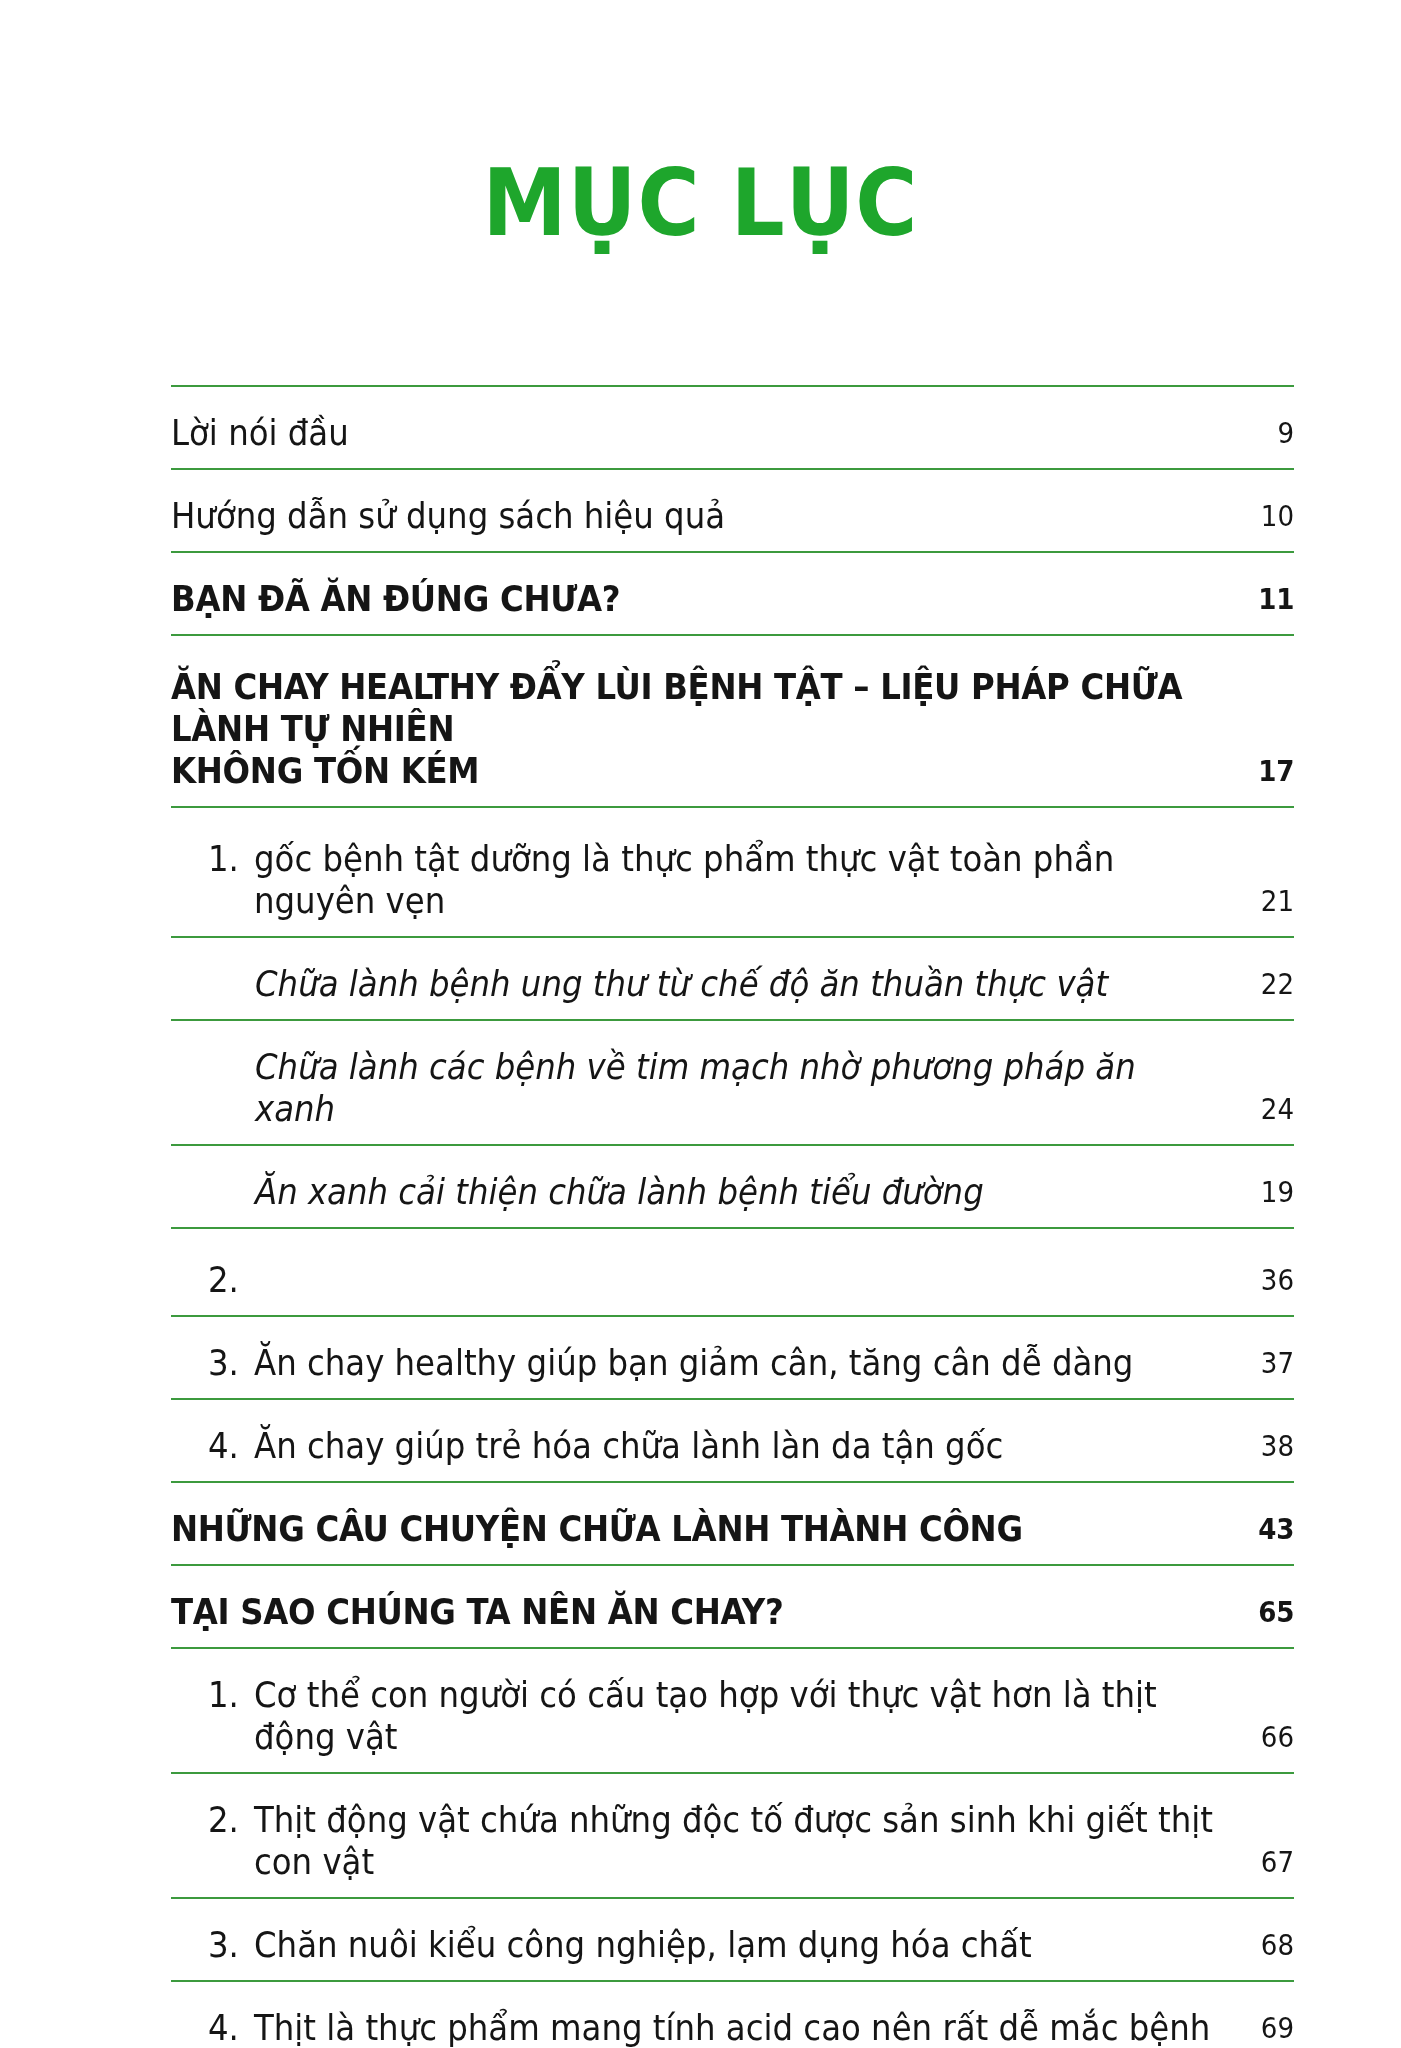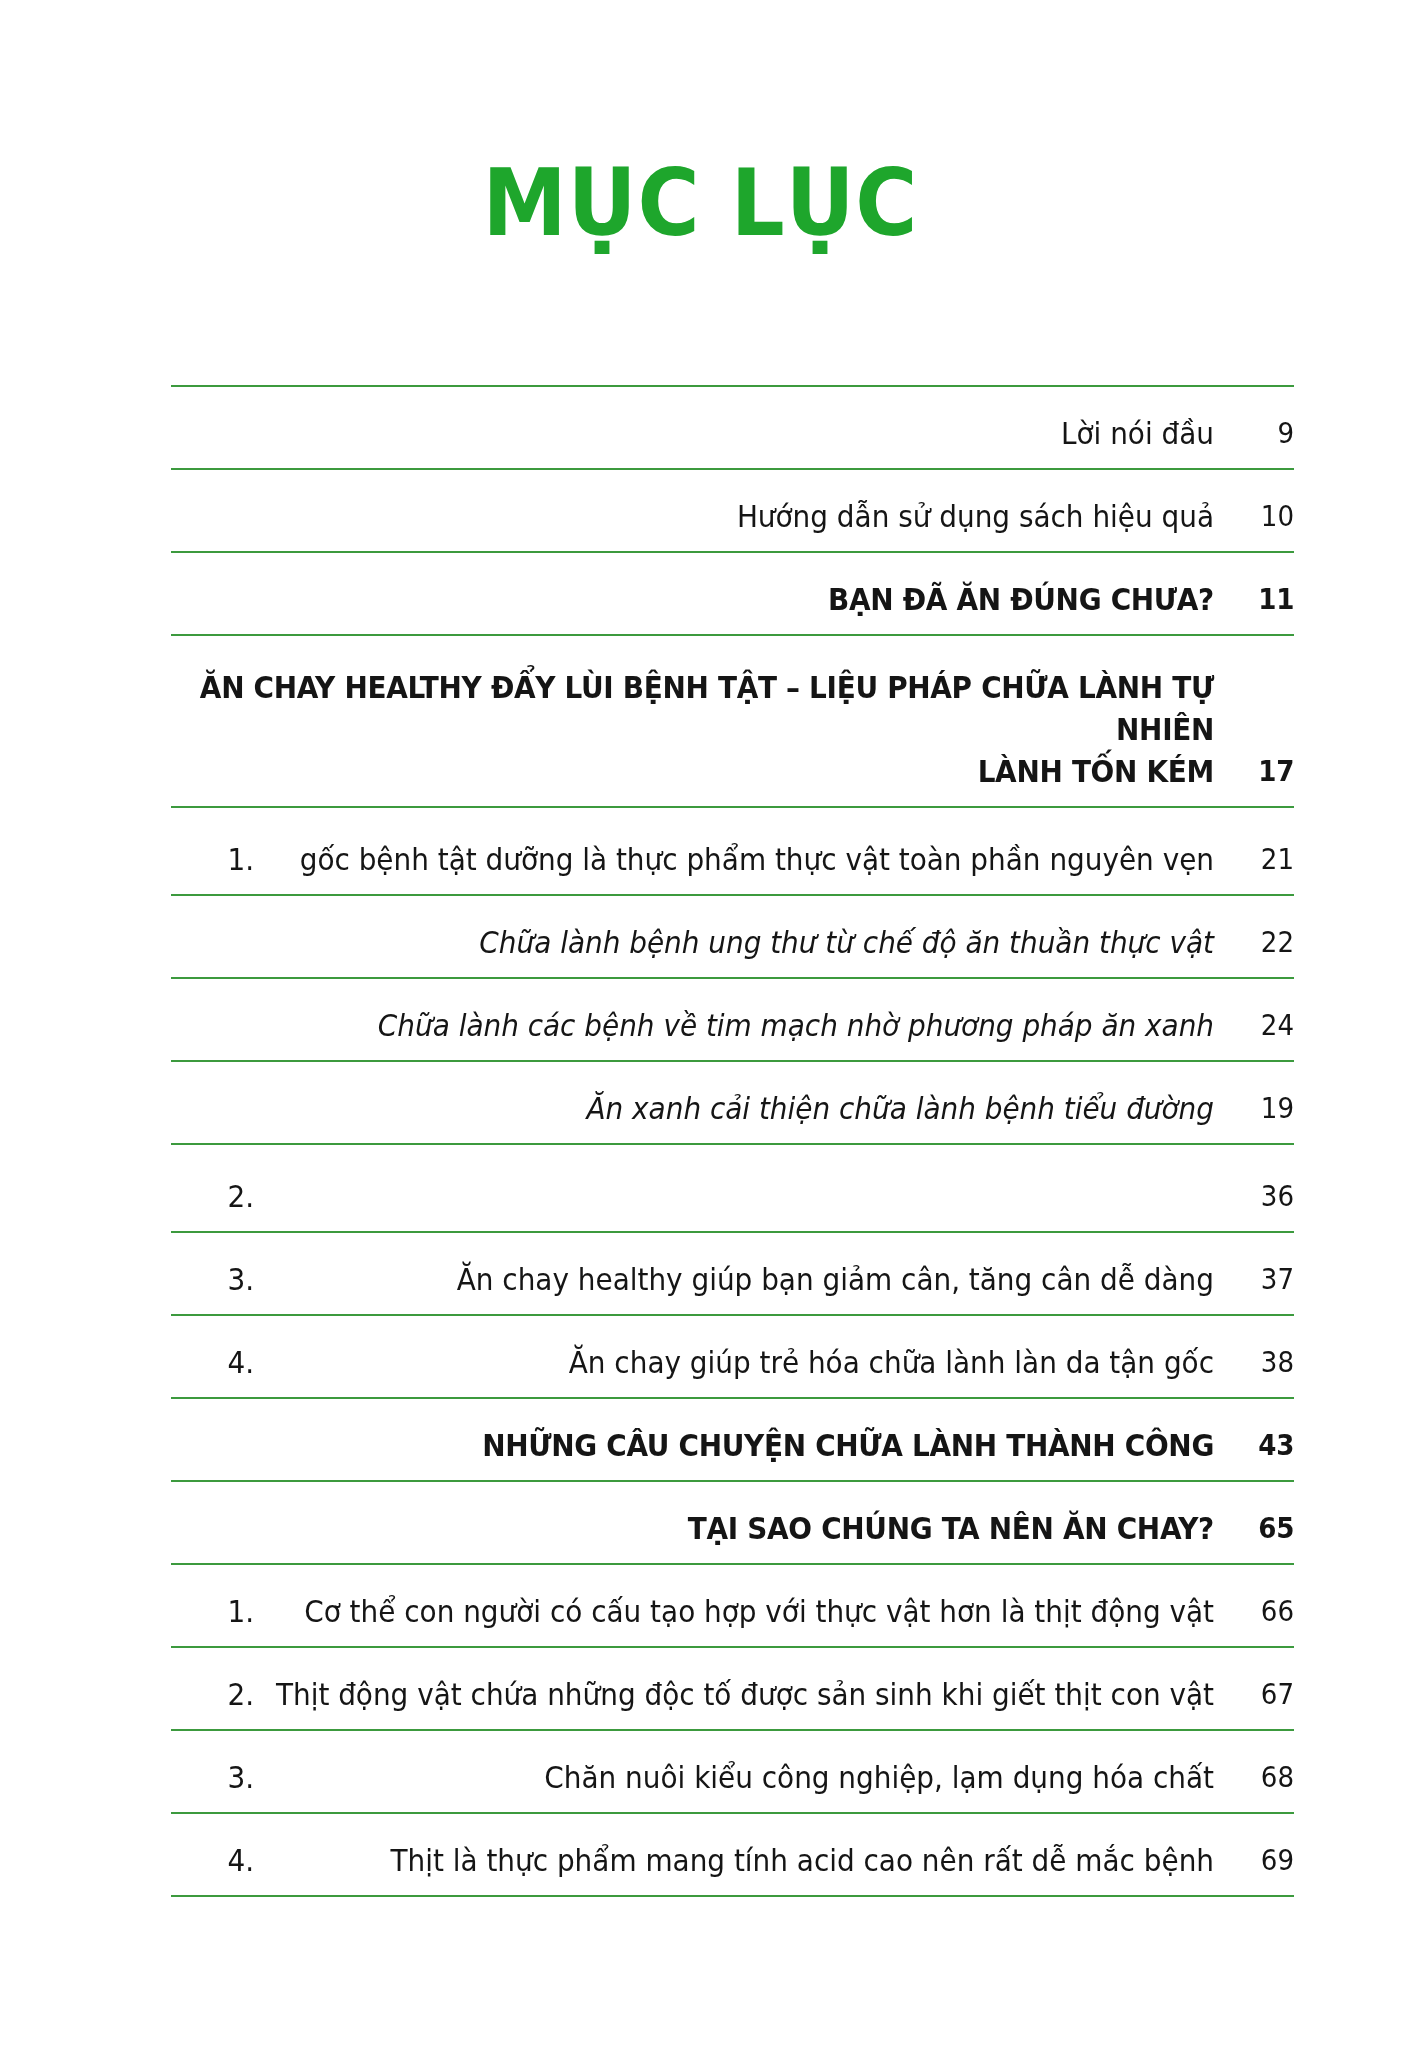--- a/index.html
+++ b/index.html
@@ -10,21 +10,21 @@
   }
   .title {
     position: absolute; left: 0; right: 0; top: 158px; text-align: center;
     font-family: "DejaVu Sans", "Liberation Sans", sans-serif;
     font-weight: bold; font-size: 92px; letter-spacing: 1px; color: #1ea62c;
     transform: scaleX(0.92); transform-origin: center; line-height: 1;
   }
   .toc { position: absolute; left: 171px; width: 1123px; top: 385px; }
   .rule { height: 2px; background: #3c9a3e; width: 100%; }
   .row { position: relative; width: 100%; display: flex; align-items: flex-end; }
-  .row .label { flex: 1; font-size: 31px; line-height: 42px; padding-bottom: 14px; text-align: right; }
+  .row .label { flex: 1; font-size: 36px; line-height: 42px; padding-bottom: 14px; }
   .row .page { width: 80px; text-align: right; font-size: 29px; line-height: 42px; padding-bottom: 14px; }
   .row.single .label, .row.single .page { padding-top: 25px; }
   .row.double .label, .row.double .page { padding-top: 30px; }
   .level-0 .label { padding-left: 0; }
   .level-0.bold .label, .level-0.bold .page { font-weight: bold; letter-spacing: -0.3px; }
   .level-1 .label { padding-left: 37px; display: flex; }
   .level-1 .num { width: 46px; flex: none; }
   .level-1 .txt { flex: 1; }
   .level-2 .label { padding-left: 84px; font-style: italic; }
   .txt, .label span { display: inline; }
@@ -51,21 +51,21 @@
 
   <div class="row single level-0 bold">
     <div class="label">BẠN ĐÃ ĂN ĐÚNG CHƯA?</div>
     <div class="page">11</div>
   </div>
   <div class="rule"></div>
 
   <div class="row double level-0 bold">
     <div class="label">
       <div>ĂN CHAY HEALTHY ĐẨY LÙI BỆNH TẬT – LIỆU PHÁP CHỮA LÀNH TỰ NHIÊN</div>
-      <div>LÀNH TỐN KÉM</div>
+      <div>KHÔNG TỐN KÉM</div>
     </div>
     <div class="page">17</div>
   </div>
   <div class="rule"></div>
 
   <div class="row double level-1">
     <div class="label">
       <span class="num">1.</span>
       <span class="txt">
         <div>gốc bệnh tật dưỡng là thực phẩm thực vật toàn phần nguyên vẹn</div>

